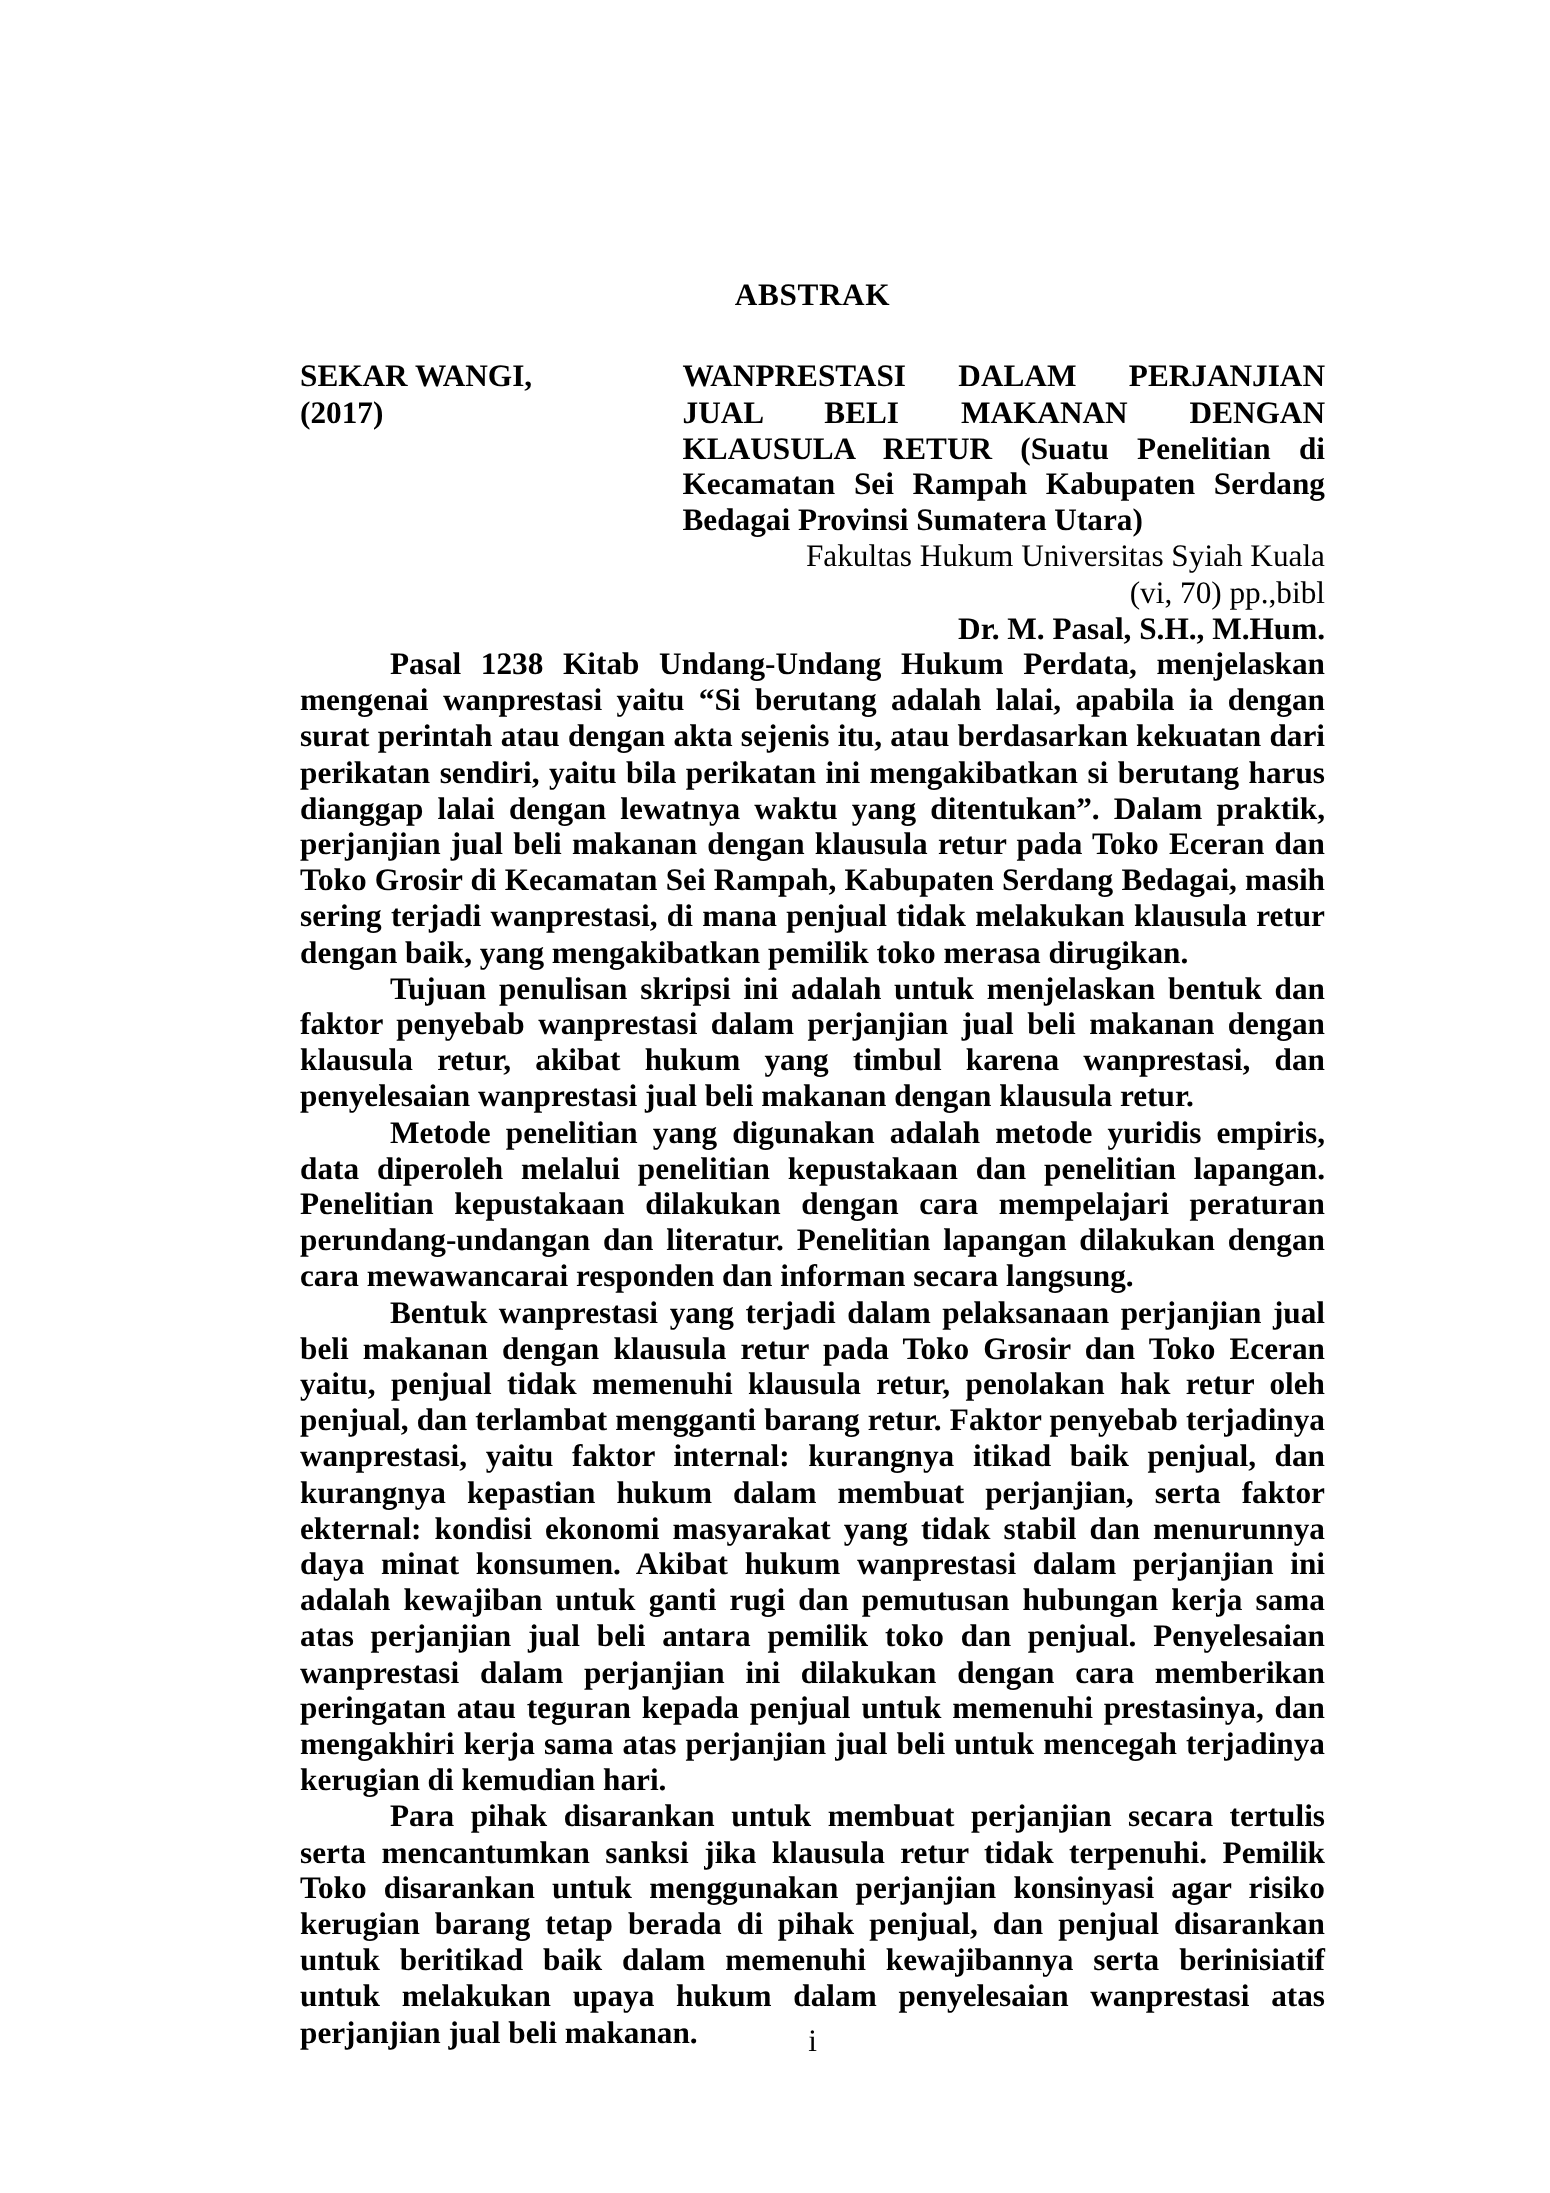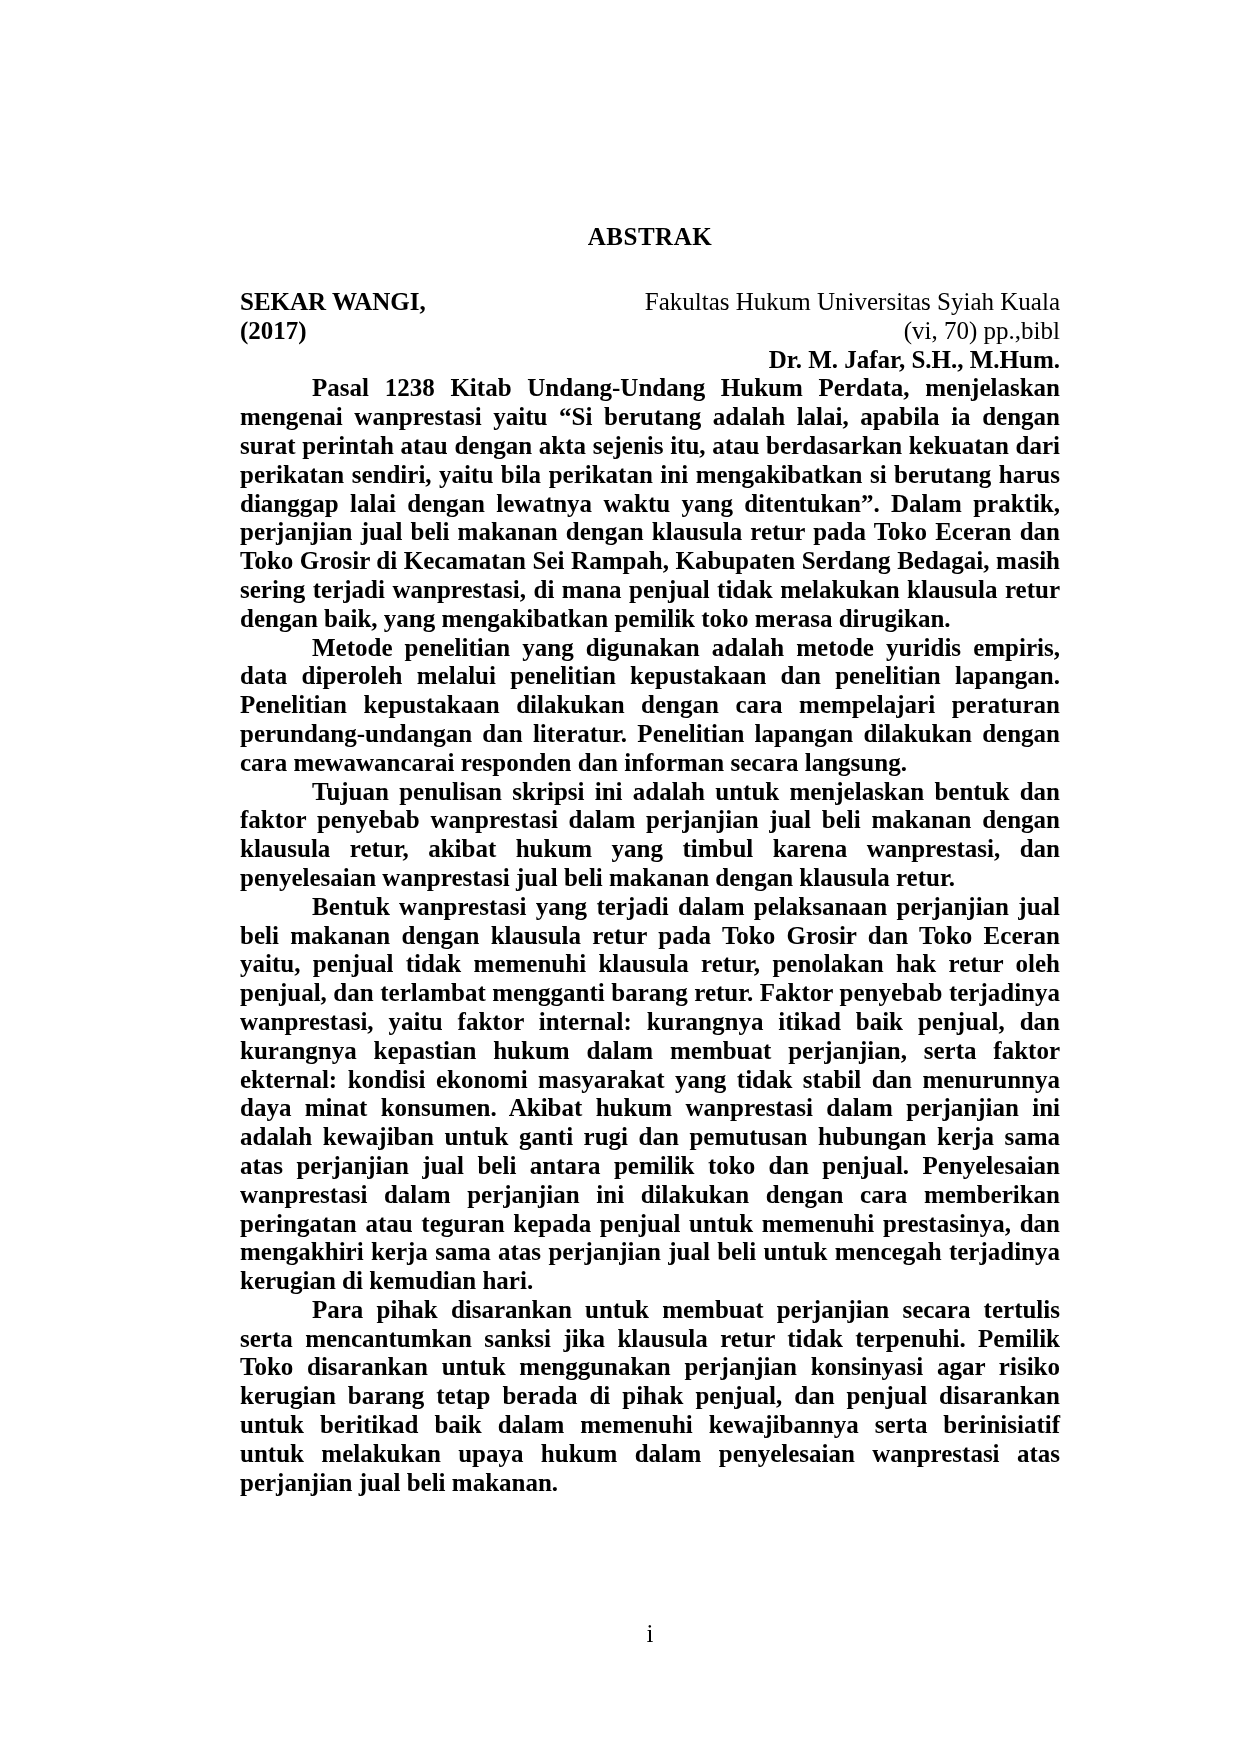--- a/index.html
+++ b/index.html
@@ -75,29 +75,30 @@
 <div class="page">
 
   <h1 class="doc-title">ABSTRAK</h1>
 
   <div class="header-row">
     <div class="author-col">
       <div>SEKAR WANGI,</div>
       <div>(2017)</div>
     </div>
     <div class="title-col">
+      <div class="thesis-title">WANPRESTASI DALAM PERJANJIAN JUAL BELI MAKANAN DENGAN KLAUSULA RETUR (Suatu Penelitian di Kecamatan Sei Rampah Kabupaten Serdang Bedagai Provinsi Sumatera Utara)</div>
       <div class="faculty-line">Fakultas Hukum Universitas Syiah Kuala</div>
       <div class="pages-line">(vi, 70) pp.,bibl</div>
-      <div class="supervisor-line">Dr. M. Jafar, S.H., M.Hum.</div>
+      <div class="supervisor-line">Dr. M. Pasal, S.H., M.Hum.</div>
     </div>
   </div>
 
   <div class="body-text">
     <p>Pasal 1238 Kitab Undang-Undang Hukum Perdata, menjelaskan mengenai wanprestasi yaitu “Si berutang adalah lalai, apabila ia dengan surat perintah atau dengan akta sejenis itu, atau berdasarkan kekuatan dari perikatan sendiri, yaitu bila perikatan ini mengakibatkan si berutang harus dianggap lalai dengan lewatnya waktu yang ditentukan”. Dalam praktik, perjanjian jual beli makanan dengan klausula retur pada Toko Eceran dan Toko Grosir di Kecamatan Sei Rampah, Kabupaten Serdang Bedagai, masih sering terjadi wanprestasi, di mana penjual tidak melakukan klausula retur dengan baik, yang mengakibatkan pemilik toko merasa dirugikan.</p>
+    <p>Tujuan penulisan skripsi ini adalah untuk menjelaskan bentuk dan faktor penyebab wanprestasi dalam perjanjian jual beli makanan dengan klausula retur, akibat hukum yang timbul karena wanprestasi, dan penyelesaian wanprestasi jual beli makanan dengan klausula retur.</p>
     <p>Metode penelitian yang digunakan adalah metode yuridis empiris, data diperoleh melalui penelitian kepustakaan dan penelitian lapangan. Penelitian kepustakaan dilakukan dengan cara mempelajari peraturan perundang-undangan dan literatur. Penelitian lapangan dilakukan dengan cara mewawancarai responden dan informan secara langsung.</p>
-    <p>Tujuan penulisan skripsi ini adalah untuk menjelaskan bentuk dan faktor penyebab wanprestasi dalam perjanjian jual beli makanan dengan klausula retur, akibat hukum yang timbul karena wanprestasi, dan penyelesaian wanprestasi jual beli makanan dengan klausula retur.</p>
     <p>Bentuk wanprestasi yang terjadi dalam pelaksanaan perjanjian jual beli makanan dengan klausula retur pada Toko Grosir dan Toko Eceran yaitu, penjual tidak memenuhi klausula retur, penolakan hak retur oleh penjual, dan terlambat mengganti barang retur. Faktor penyebab terjadinya wanprestasi, yaitu faktor internal: kurangnya itikad baik penjual, dan kurangnya kepastian hukum dalam membuat perjanjian, serta faktor ekternal: kondisi ekonomi masyarakat yang tidak stabil dan menurunnya daya minat konsumen. Akibat hukum wanprestasi dalam perjanjian ini adalah kewajiban untuk ganti rugi dan pemutusan hubungan kerja sama atas perjanjian jual beli antara pemilik toko dan penjual. Penyelesaian wanprestasi dalam perjanjian ini dilakukan dengan cara memberikan peringatan atau teguran kepada penjual untuk memenuhi prestasinya, dan mengakhiri kerja sama atas perjanjian jual beli untuk mencegah terjadinya kerugian di kemudian hari.</p>
     <p>Para pihak disarankan untuk membuat perjanjian secara tertulis serta mencantumkan sanksi jika klausula retur tidak terpenuhi. Pemilik Toko disarankan untuk menggunakan perjanjian konsinyasi agar risiko kerugian barang tetap berada di pihak penjual, dan penjual disarankan untuk beritikad baik dalam memenuhi kewajibannya serta berinisiatif untuk melakukan upaya hukum dalam penyelesaian wanprestasi atas perjanjian jual beli makanan.</p>
   </div>
 
   <div class="page-footer">i</div>
 
 </div>
 
 </body></html>

